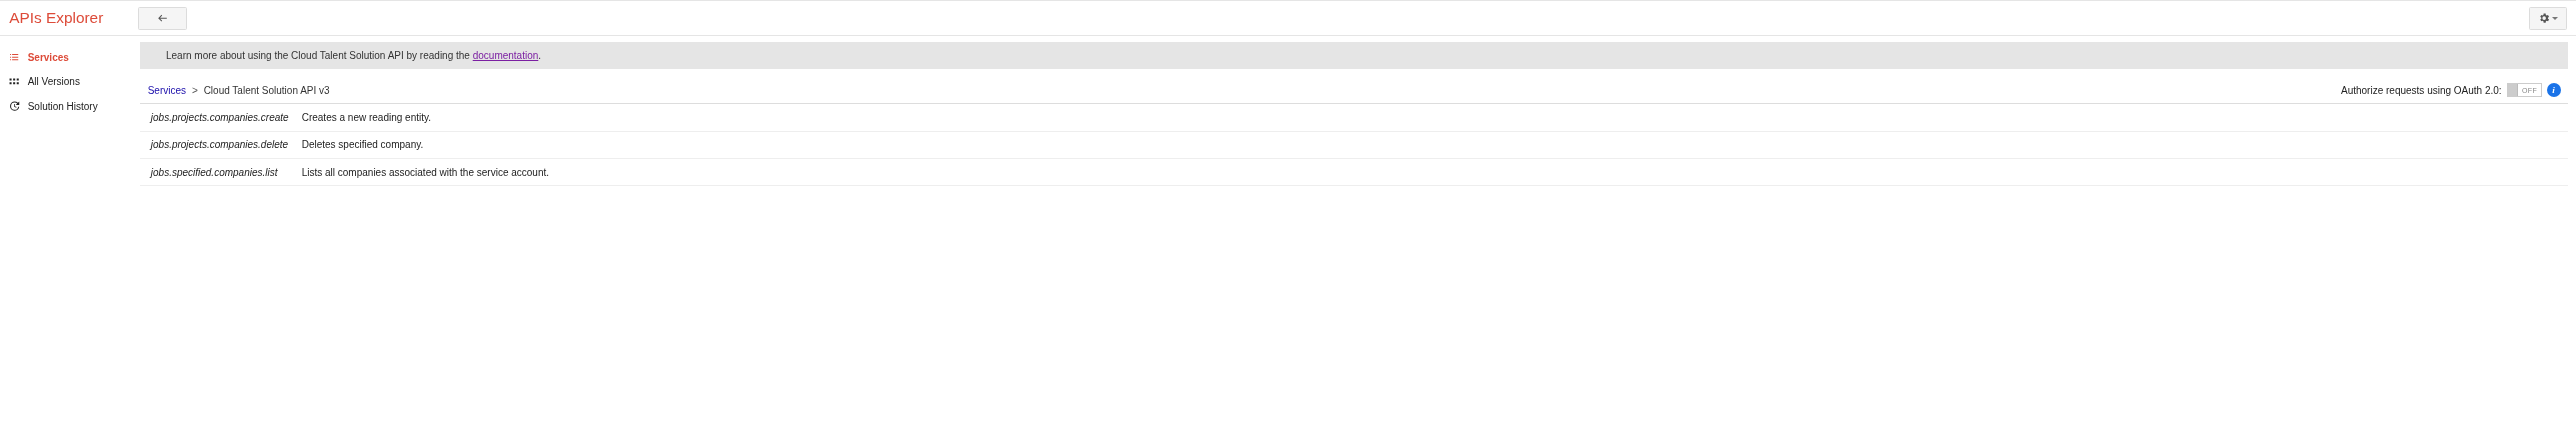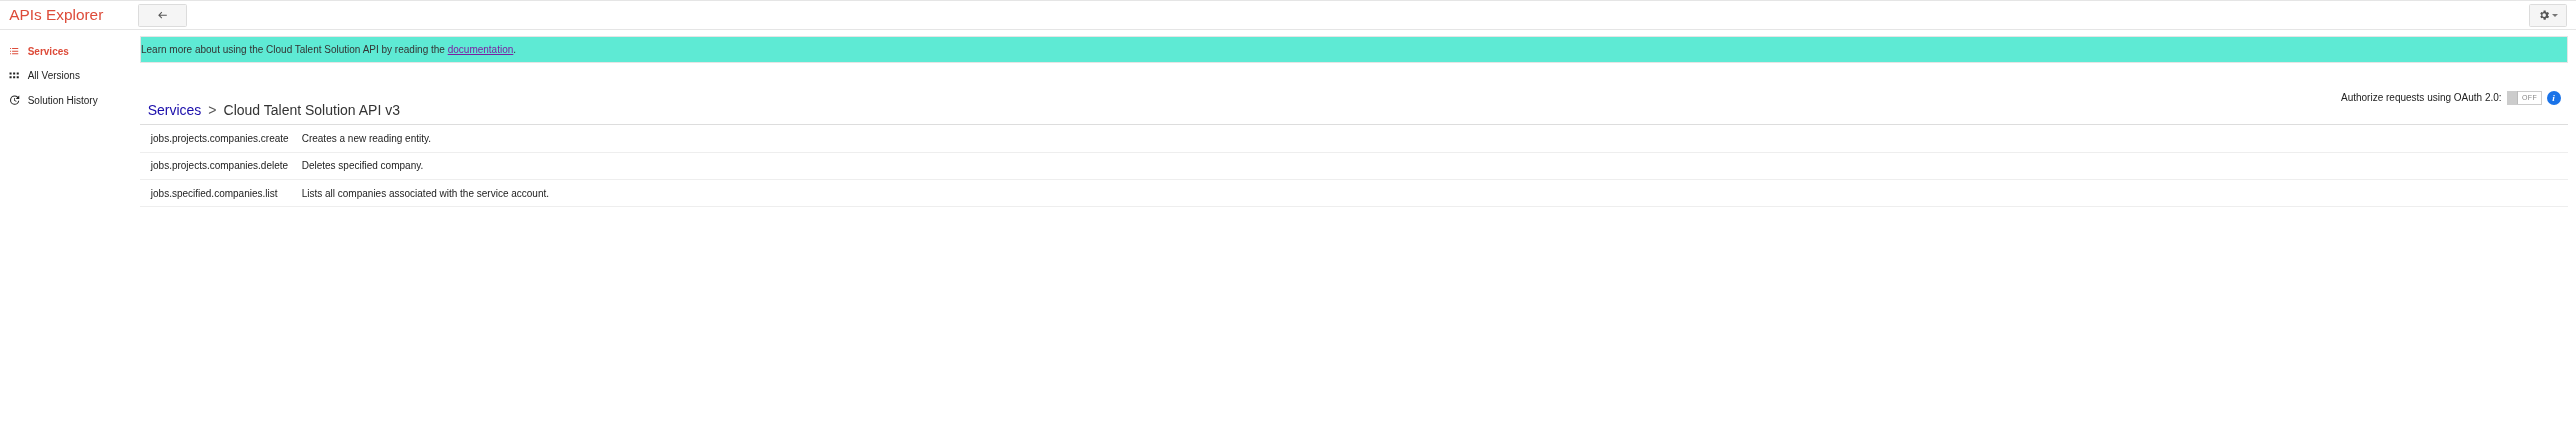--- a/index.html
+++ b/index.html
@@ -1,19 +1,19 @@
 <!DOCTYPE html>
 <html style="font-size:12.3px"><head>
 <meta charset="utf-8">
 <style>
 * { margin: 0; padding: 0; box-sizing: border-box; }
 body { font-family: Arial, Helvetica, sans-serif; font-size: 10px; color: #222; background: #fff; }
 
 .header {
-  display: flex; align-items: center; height: 30px;
+  display: flex; align-items: center; height: 36px;
   border-top: 0.8px solid #e5e5e5; border-bottom: 0.8px solid #e5e5e5;
   padding: 0 6.1px;
   justify-content: space-between;
 }
 .brand { color: #dd4b39; font-size: 15.4px; padding-left: 3.1px; width: 132px; }
 .back-btn {
   width: 49px; height: 23px; border: 0.8px solid #dcdcdc; background: #f5f5f5;
   display: flex; align-items: center; justify-content: center; border-radius: 1.5px;
   cursor: pointer;
 }
@@ -33,30 +33,30 @@
   display: flex; align-items: center; gap: 7.7px;
   padding: 6.1px 7.7px; cursor: pointer; font-size: 10px;
 }
 .side-item.active { color: #dd4b39; font-weight: bold; }
 .side-item .sicon { width: 12.3px; height: 12.3px; display: flex; align-items: center; justify-content: center; }
 .side-item .sicon svg { width: 12.3px; height: 12.3px; fill: #222; }
 .side-item.active .sicon svg { fill: #dd4b39; }
 
 .main { flex: 1; padding: 6.1px 7.7px 0 0; }
 .info-banner {
-  background: #5eead4; border: 0.8px solid #e5e5e5;
-  padding: 7px 0; font-size: 10px; color: #333;
+  background: #e5e5e5; border: 0.8px solid #e5e5e5;
+  padding: 7px 25px; font-size: 10px; color: #333;
 }
 .info-banner a { color: #7b1fa2; text-decoration: underline; }
 
 .crumb-row {
   display: flex; align-items: center; padding: 14px 7.7px 6.1px 7.7px;
   border-bottom: 0.8px solid #ddd;
 }
-.crumb-row .crumbs { font-size: 14px; margin-top: 25px; }
+.crumb-row .crumbs { font-size: 10px; }
 .crumb-row .crumbs a { color: #1a0dab; text-decoration: none; }
 .crumb-row .crumbs .sep { color: #555; padding: 0 3.1px; }
 .crumb-row .crumbs .cur { color: #333; }
 .crumb-row .spacer { flex: 1; }
 .auth { display: flex; align-items: center; gap: 5px; font-size: 10px; color: #222; }
 .toggle {
   width: 35px; height: 14px; border: 0.8px solid #ccc; background: #fff;
   display: flex; align-items: center; font-size: 7px; color: #888;
   position: relative; cursor: pointer;
 }
@@ -66,21 +66,21 @@
   width: 14px; height: 14px; border-radius: 50%; background: #1a73e8;
   color: #fff; font-weight: bold; font-size: 9.2px;
   display: flex; align-items: center; justify-content: center;
   font-family: Georgia, serif; font-style: italic; cursor: pointer;
 }
 
 .method-row {
   display: flex; padding: 7.7px 7.7px; border-bottom: 0.8px solid #eee;
   font-size: 10px;
 }
-.method-row .mname { width: 154px; padding-left: 3.1px; color: #222; }
+.method-row .mname { width: 154px; padding-left: 3.1px; color: #222; font-style: italic; }
 .method-row .mdesc { color: #222; }
 </style>
 </head>
 <body>
 
 <div class="header">
   <div class="brand">APIs Explorer</div>
   <div class="back-btn">
     <svg viewBox="0 0 24 24">
         <path d="M20 11H7l4-4-1.4-1.4L3.2 12l6.4 6.4L11 17l-4-4h13z"></path>

